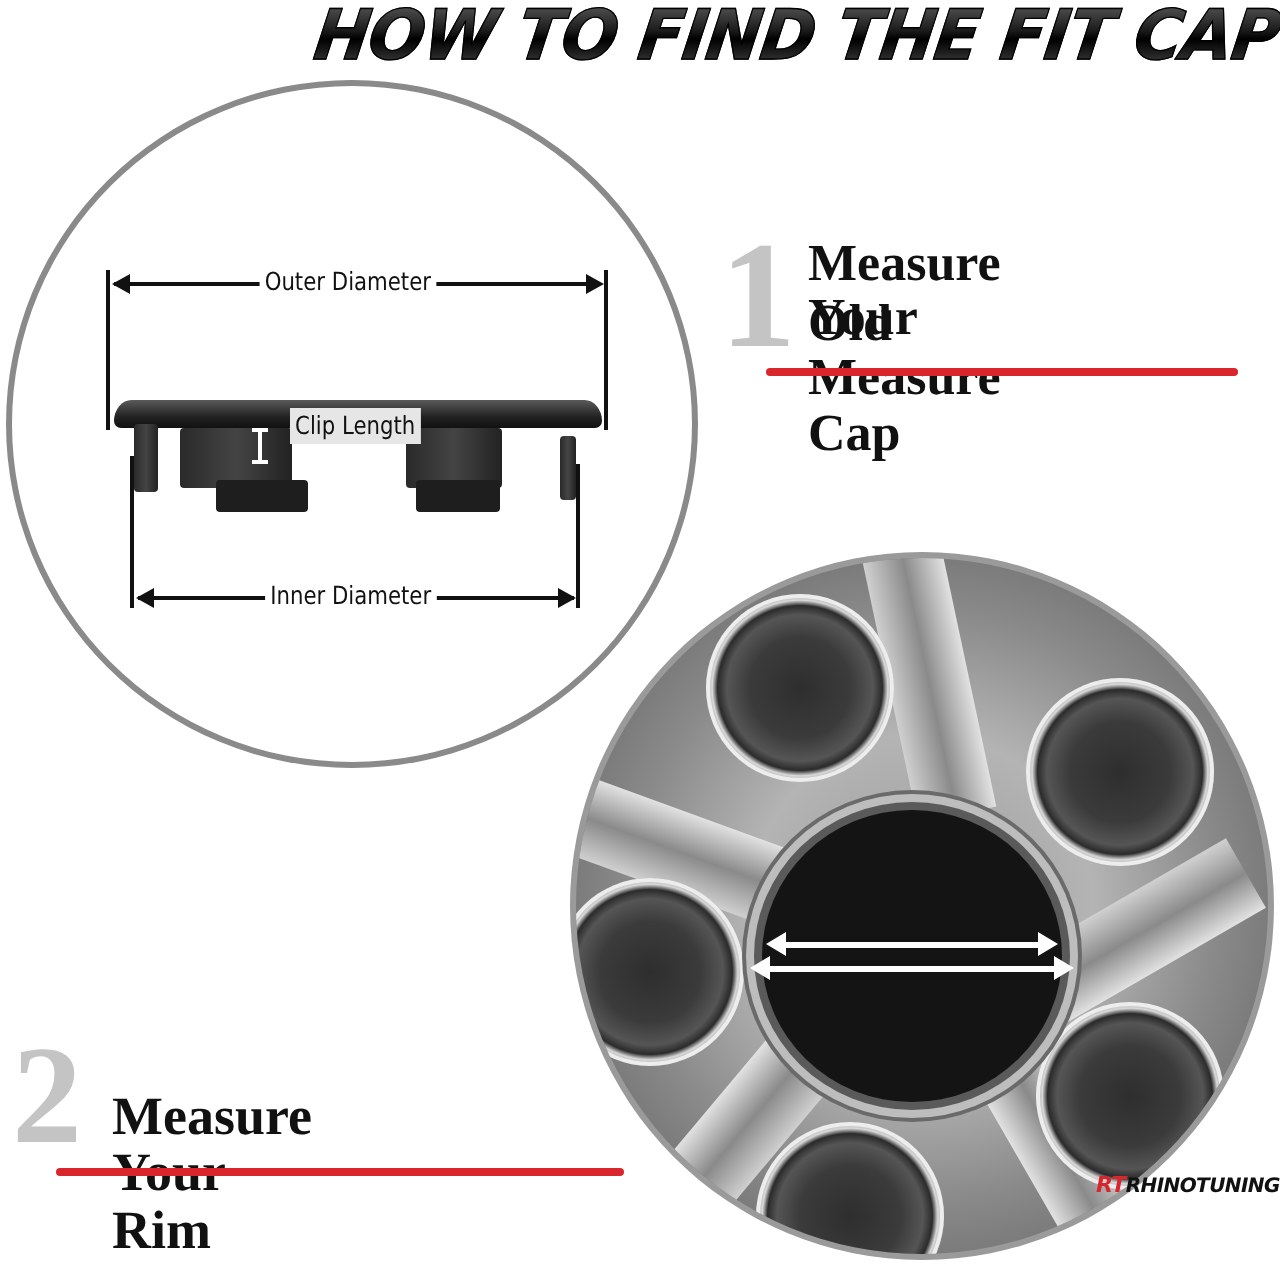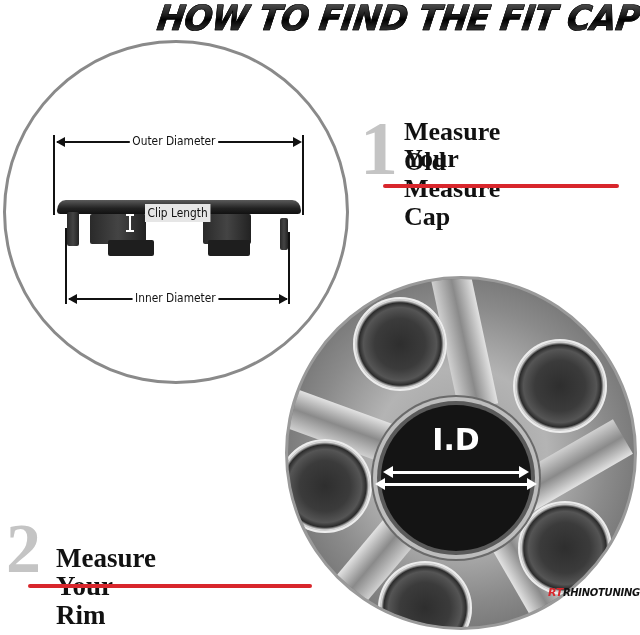--- a/index.html
+++ b/index.html
@@ -129,21 +129,20 @@
   <div class="spoke" style="left:250px; top:120px; width:40px; height:150px; transform:rotate(60deg);"></div>
   <div class="spoke" style="left:40px; top:80px; width:40px; height:140px; transform:rotate(-70deg);"></div>
   <div class="spoke" style="left:60px; top:220px; width:40px; height:140px; transform:rotate(-140deg);"></div>
   <div class="spoke" style="left:230px; top:240px; width:40px; height:140px; transform:rotate(150deg);"></div>
   <div class="lug" style="left:65px; top:18px;"></div>
   <div class="lug" style="left:225px; top:60px;"></div>
   <div class="lug" style="left:-10px; top:160px;"></div>
   <div class="lug" style="left:230px; top:222px;"></div>
   <div class="lug" style="left:90px; top:282px;"></div>
   <div class="hub">
-    <div class="hub-text" style="top:20px;">I.D</div>
     <div class="hub-arrow" style="left:10px; top:66px; width:130px;">
         <span class="ah-l"></span>
         <span class="ah-r"></span>
       </div>
     <div class="hub-arrow" style="left:2px; top:78px; width:146px;">
         <span class="ah-l"></span>
         <span class="ah-r"></span>
       </div>
   </div>
 </div>

